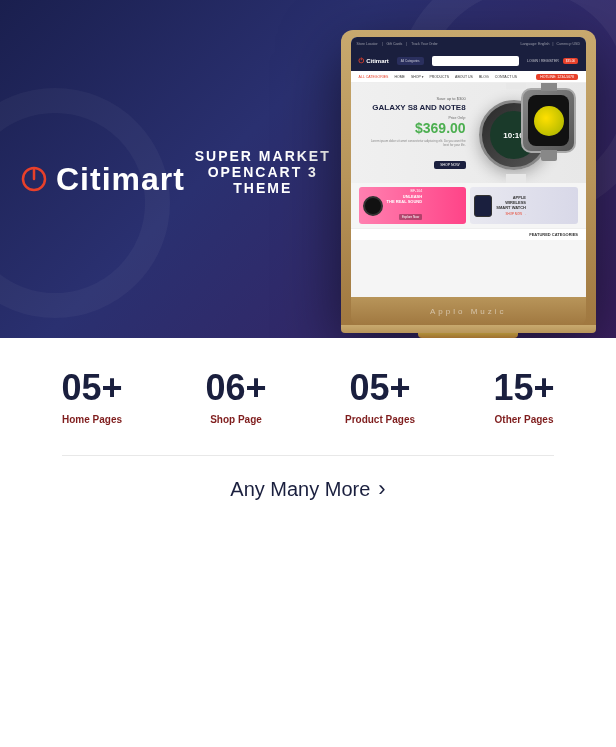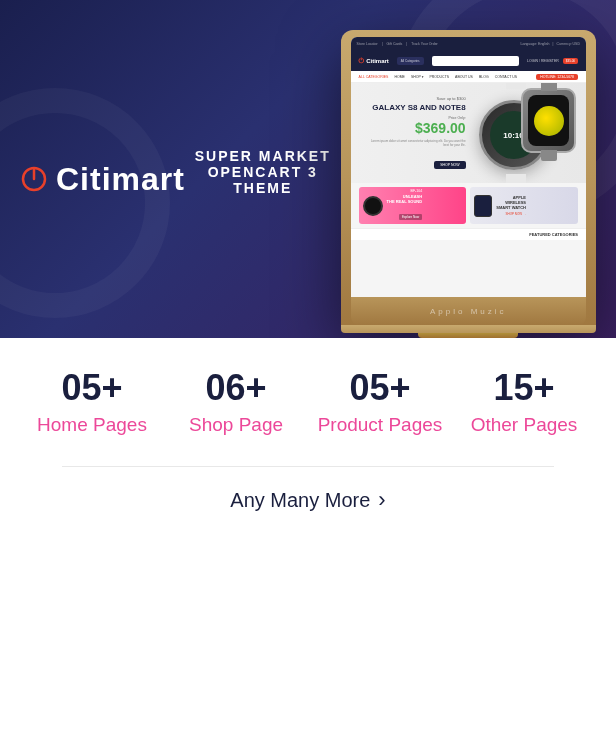--- a/index.html
+++ b/index.html
@@ -419,23 +419,23 @@
 
     .stat-number {
       font-size: 36px;
       font-weight: 800;
       color: #1a1f3e;
       line-height: 1;
       margin-bottom: 8px;
     }
 
     .stat-label {
-      font-size: 19px;
-      color: #ec4899;
-      font-weight: 400;
+      font-size: 10px;
+      color: #7f1d1d;
+      font-weight: 700;
     }
 
     
     .more-section {
       display: flex;
       justify-content: center;
       align-items: center;
       padding: 20px 0 30px;
       gap: 8px;
     }

